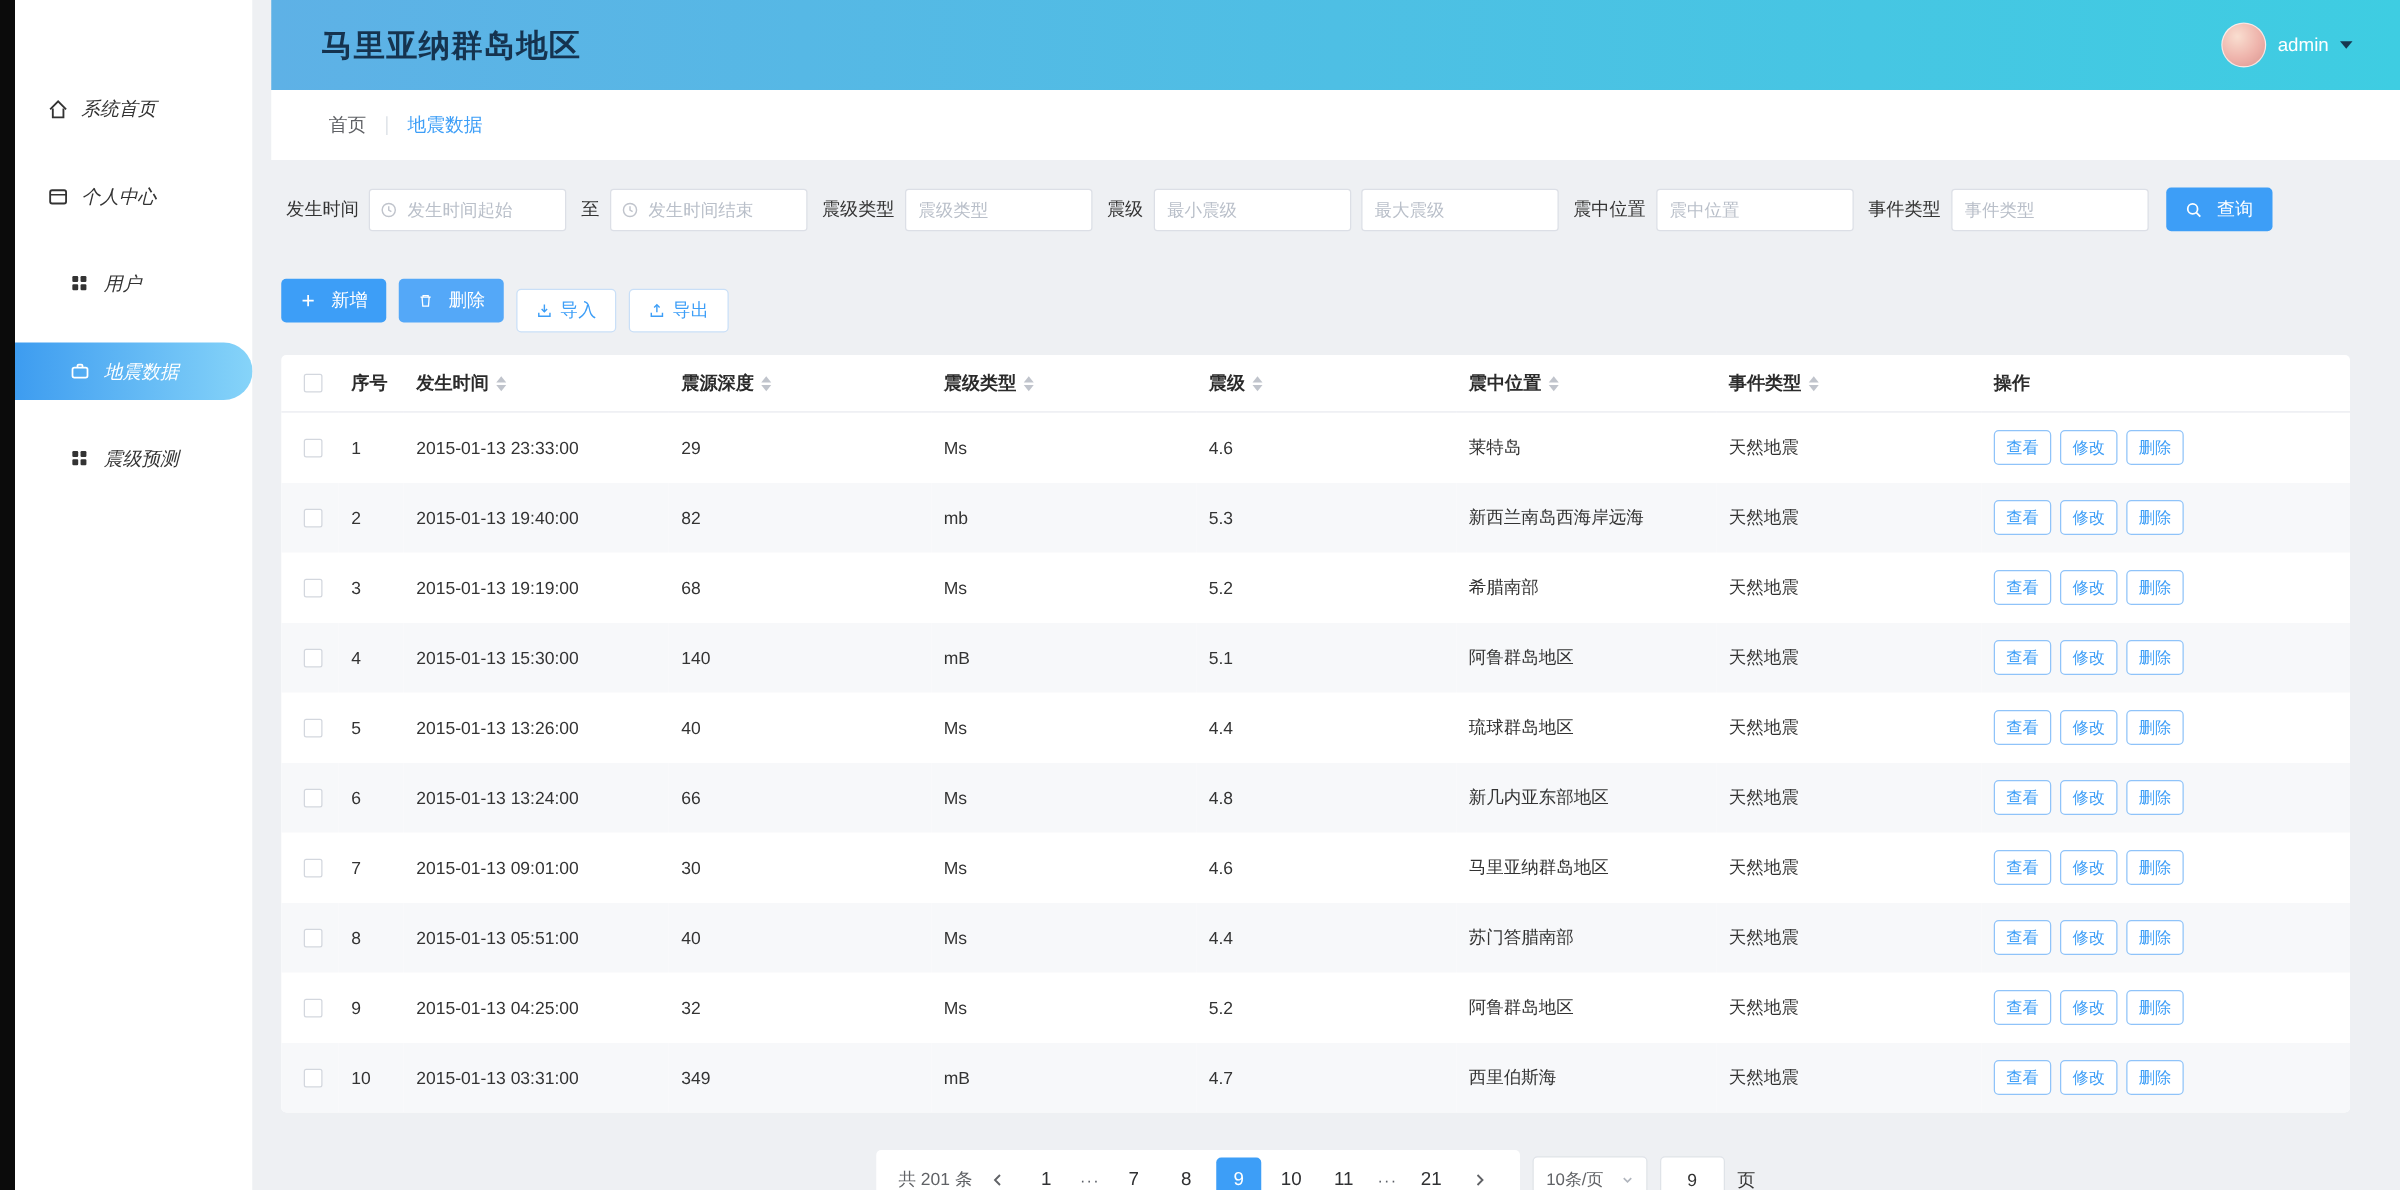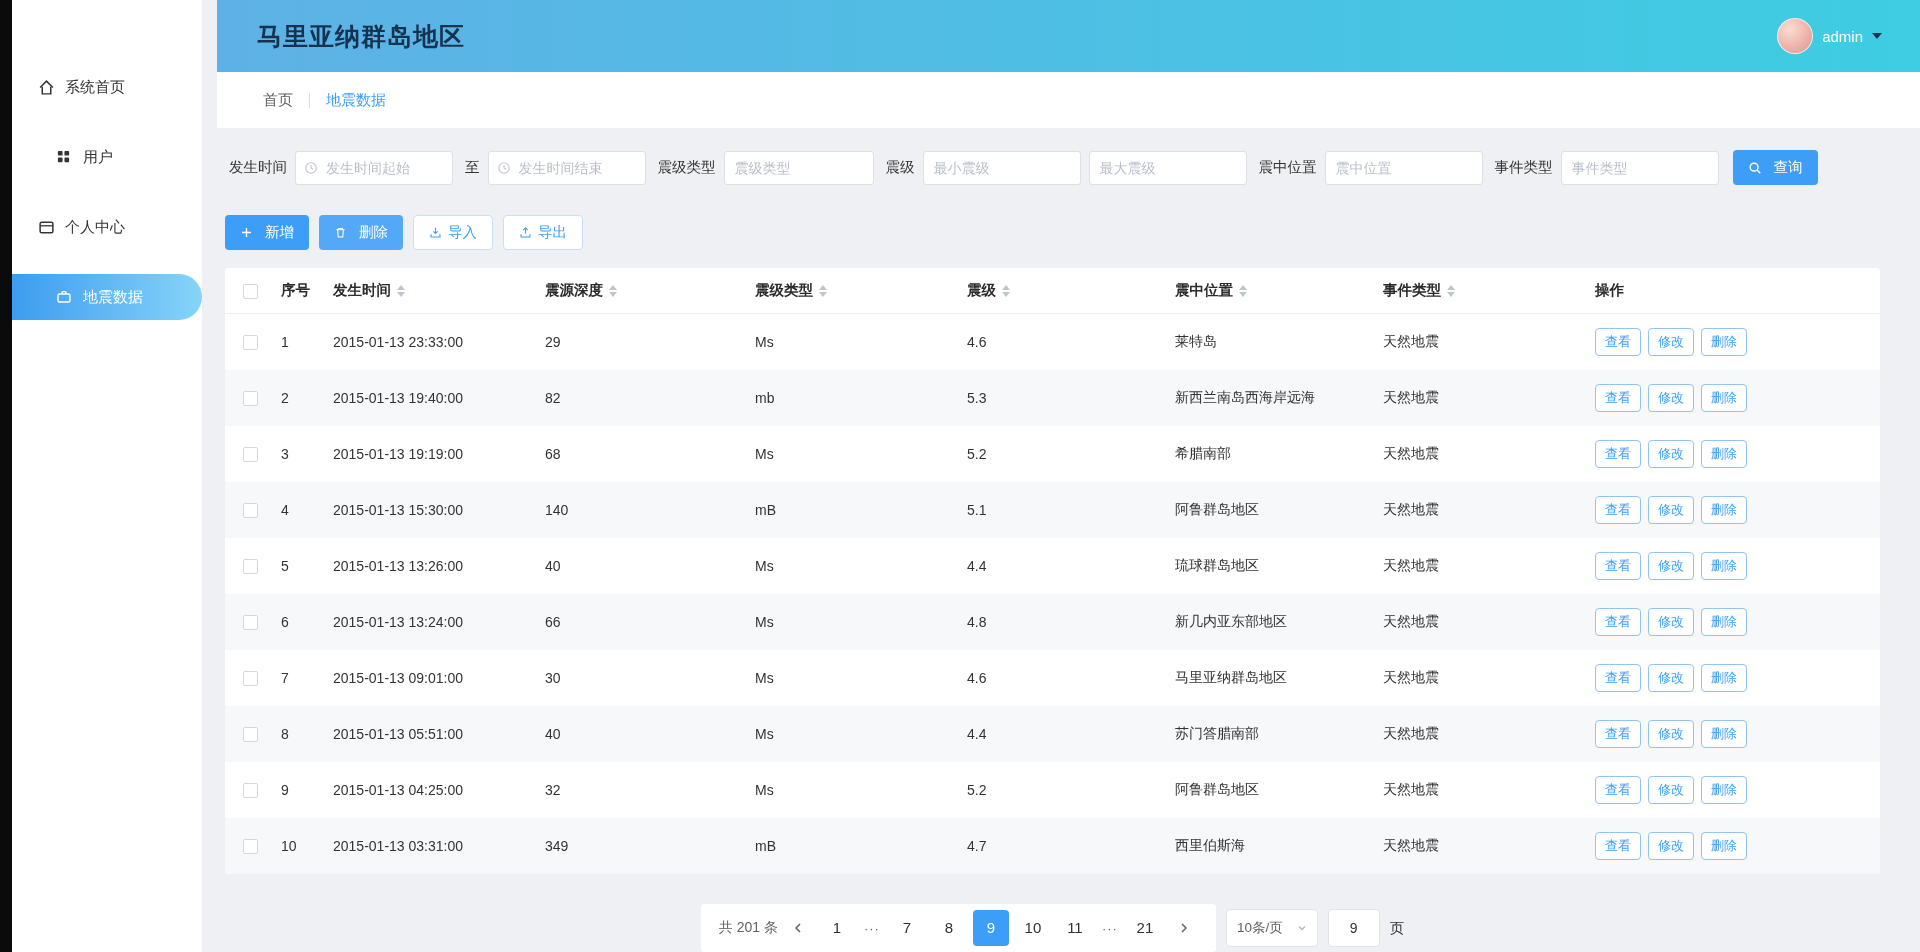--- a/index.html
+++ b/index.html
@@ -17,21 +17,21 @@
     font-family:"Liberation Sans","DejaVu Sans",sans-serif;
     color:var(--text);background:var(--page-bg);
   }
   .layout{display:flex;width:1920px;height:952px;}
   .edge-strip{width:12px;background:#0b0b0b;flex:none;}
   
   .sidebar{width:190px;flex:none;background:#fff;padding-top:64px;}
   .side-item{
     display:flex;align-items:center;gap:10px;
     height:46px;margin-bottom:24px;padding-left:26px;
-    font-size:15px;color:#333;cursor:pointer;white-space:nowrap;
+    font-size:15px;color:#333;cursor:pointer;white-space:nowrap;font-style:italic;
   }
   .side-item.indent{padding-left:44px;}
   .side-item .s-icon{width:17px;height:17px;flex:none;color:#333;display:inline-flex;}
   .side-item.active{
     background:linear-gradient(90deg,#3d9cf0 0%,#86d4f9 100%);
     color:#fff;border-radius:0 24px 24px 0;
   }
   .side-item.active .s-icon{color:#fff;}
   
   .main{flex:1;padding-left:15px;display:flex;flex-direction:column;background:var(--page-bg);}
@@ -72,21 +72,21 @@
   .clock{flex:none;display:inline-flex;}
   
   .btn{
     display:inline-flex;align-items:center;gap:6px;border:none;border-radius:4px;
     height:35px;padding:0 15px;font-size:14.5px;cursor:pointer;
     font-family:"Liberation Sans","DejaVu Sans",sans-serif;
   }
   .btn .b-icon{display:inline-flex;}
   .btn.solid{background:var(--primary);color:#fff;gap:12px;}
   .btn.solid.lighter{background:#54a8f8;}
-  .btn.outline{background:#fff;color:var(--primary);border:1px solid #c9dff7;}
+  .btn.outline{background:#fff;color:var(--primary);border:1px solid #c9dff7;margin-top:16px;}
   .search-btn{margin-left:6px;}
   .toolbar{margin-top:30px;display:flex;align-items:center;gap:10px;}
   
   .table-card{margin-top:18px;background:#fff;border-radius:4px;overflow:hidden;}
   table{width:100%;border-collapse:collapse;table-layout:fixed;}
   th{
     padding:13px 10px;font-size:14.5px;font-weight:bold;color:#2b2b2b;
     text-align:left;border-bottom:1px solid #eef0f4;white-space:nowrap;
   }
   td{padding:14px 10px;font-size:14px;color:#333;overflow:hidden;white-space:nowrap;}
@@ -136,49 +136,60 @@
 
   <aside class="sidebar">
     <div class="side-item">
       <span class="s-icon">
         <svg width="17" height="17" viewBox="0 0 16 16">
             <path d="M2 8 L8 2 L14 8" fill="none" stroke="currentColor" stroke-width="1.4"></path>
             <path d="M4 7.3 V14 H12 V7.3" fill="none" stroke="currentColor" stroke-width="1.4"></path>
           </svg>
       </span>
       <span>系统首页</span>
+    </div>
+    <div class="side-item">
+      <span class="s-icon">
+        <svg width="17" height="17" viewBox="0 0 16 16">
+            <rect x="2" y="3" width="12" height="10" rx="1.5" fill="none" stroke="currentColor" stroke-width="1.4"></rect>
+            <path d="M2 6.4 H14" stroke="currentColor" stroke-width="1.2"></path>
+          </svg>
+      </span>
+      <span>个人中心</span>
     </div>
     <div class="side-item indent">
       <span class="s-icon">
         <svg width="15" height="15" viewBox="0 0 16 16">
             <rect x="2" y="2" width="5" height="5" rx="1" fill="currentColor"></rect>
             <rect x="9" y="2" width="5" height="5" rx="1" fill="currentColor"></rect>
             <rect x="2" y="9" width="5" height="5" rx="1" fill="currentColor"></rect>
             <rect x="9" y="9" width="5" height="5" rx="1" fill="currentColor"></rect>
           </svg>
       </span>
       <span>用户</span>
     </div>
-    <div class="side-item">
-      <span class="s-icon">
-        <svg width="17" height="17" viewBox="0 0 16 16">
-            <rect x="2" y="3" width="12" height="10" rx="1.5" fill="none" stroke="currentColor" stroke-width="1.4"></rect>
-            <path d="M2 6.4 H14" stroke="currentColor" stroke-width="1.2"></path>
-          </svg>
-      </span>
-      <span>个人中心</span>
-    </div>
     <div class="side-item indent active">
       <span class="s-icon">
         <svg width="16" height="16" viewBox="0 0 16 16">
             <rect x="2" y="5" width="12" height="8" rx="1.5" fill="none" stroke="currentColor" stroke-width="1.4"></rect>
             <path d="M6 5 V3.6 a1 1 0 0 1 1-1 h2 a1 1 0 0 1 1 1 V5" fill="none" stroke="currentColor" stroke-width="1.4"></path>
           </svg>
       </span>
       <span>地震数据</span>
+    </div>
+    <div class="side-item indent">
+      <span class="s-icon">
+        <svg width="15" height="15" viewBox="0 0 16 16">
+            <rect x="2" y="2" width="5" height="5" rx="1" fill="currentColor"></rect>
+            <rect x="9" y="2" width="5" height="5" rx="1" fill="currentColor"></rect>
+            <rect x="2" y="9" width="5" height="5" rx="1" fill="currentColor"></rect>
+            <rect x="9" y="9" width="5" height="5" rx="1" fill="currentColor"></rect>
+          </svg>
+      </span>
+      <span>震级预测</span>
     </div>
   </aside>
 
   <div class="main">
 
     <header class="topbar">
       <h1 class="app-title" style="margin:0;">马里亚纳群岛地区</h1>
       <div class="userbox">
         <div class="avatar"></div>
         <span class="username">admin</span>

